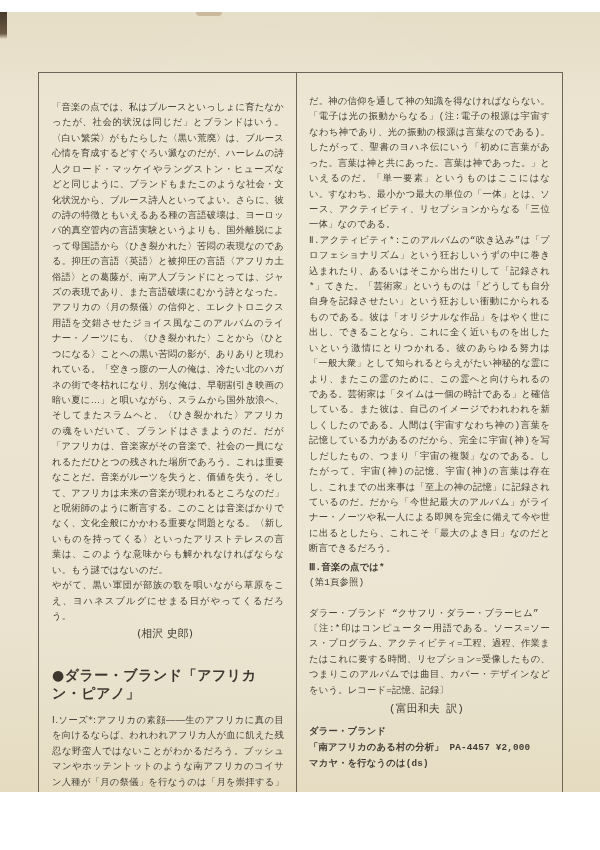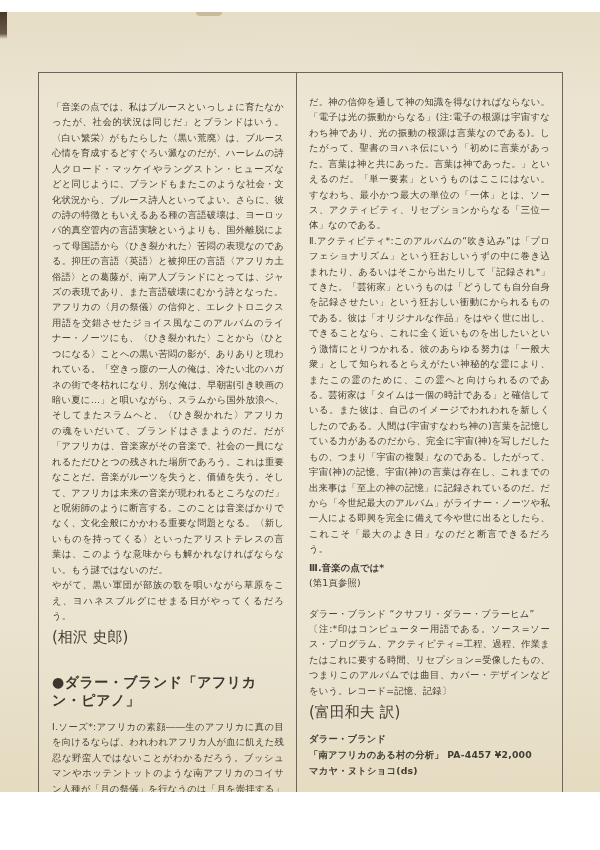--- a/index.html
+++ b/index.html
@@ -33,34 +33,35 @@
   }
   .col { box-sizing: border-box; overflow: hidden; }
   .col-left {
     width: 258px;
     border-right: 1px solid #6d6558;
     padding: 26px 12px 8px 13px;
   }
   .col-right {
     flex: 1;
     padding: 21px 12px 8px 12px;
+    font-family: Liberation Mono, monospace;
   }
   .body-text {
     margin: 0;
     font-size: 9.3px;
     line-height: 1.66;
     letter-spacing: 0.2px;
     text-align: justify;
     word-break: break-all;
     color: #443e36;
   }
   .signature {
     margin: 2px 0 0 0;
-    font-size: 15px; line-height: 1.7;
-    text-align: left; color: #443e36;
+    font-size: 11px; line-height: 1.7;
+    text-align: center; color: #443e36;
     padding-right: 6px;
   }
   .heading {
     margin: 23px 0 9px 0;
     font-size: 14px; font-weight: bold;
     letter-spacing: 0.5px;
     color: #3c362f;
   }
   .bold-line { font-weight: bold; }
   .gap-above { margin-top: 15px; }
@@ -93,19 +94,19 @@
       <p class="body-text bold-line small-gap-above">Ⅲ.音楽の点では*</p>
       <p class="body-text">(第1頁参照)</p>
 
       <p class="body-text gap-above">ダラー・ブランド “クサフリ・ダラー・ブラーヒム”</p>
       <p class="body-text">〔注:*印はコンピューター用語である。ソース=ソース・プログラム、アクティビティ=工程、過程、作業またはこれに要する時間、リセプション=受像したもの、つまりこのアルバムでは曲目、カバー・デザインなどをいう。レコード=記憶、記録〕</p>
       <p class="signature">(富田和夫 訳)</p>
 
       <div class="release-block">
         <p class="body-text">ダラー・ブランド</p>
         <p class="body-text">「南アフリカのある村の分析」 PA-4457 ¥2,000</p>
-        <p class="body-text">マカヤ・ヌトショコ(ds)</p>
+        <p class="body-text">マカヤ・を行なうのは(ds)</p>
       </div>
 
     </div>
 
   </div>
 </div>
 
 </body></html>

